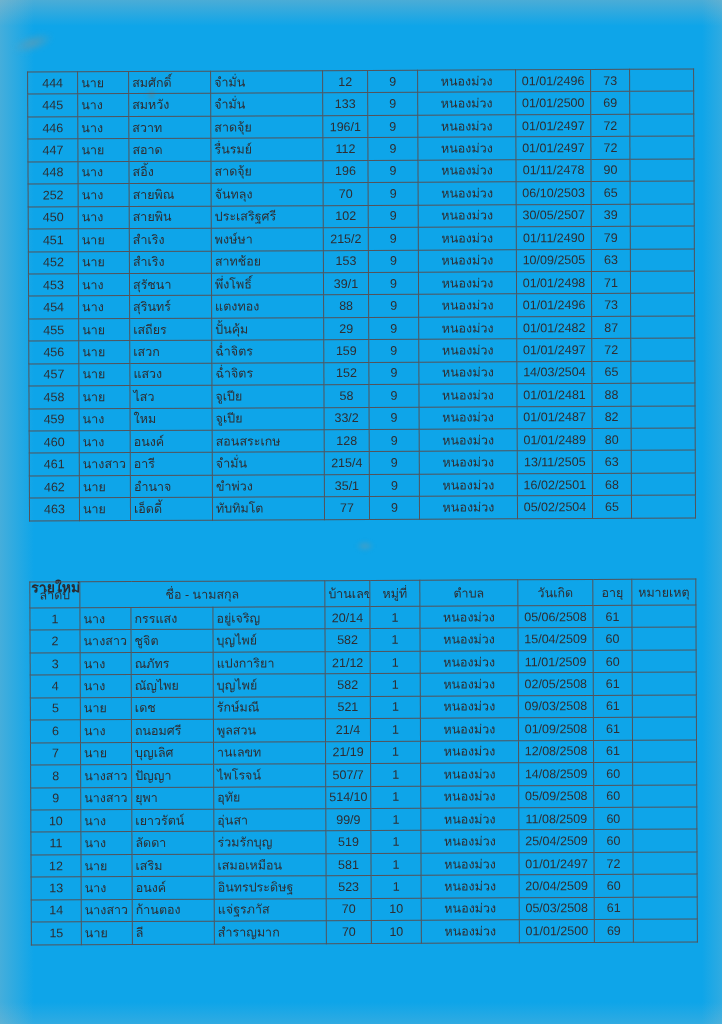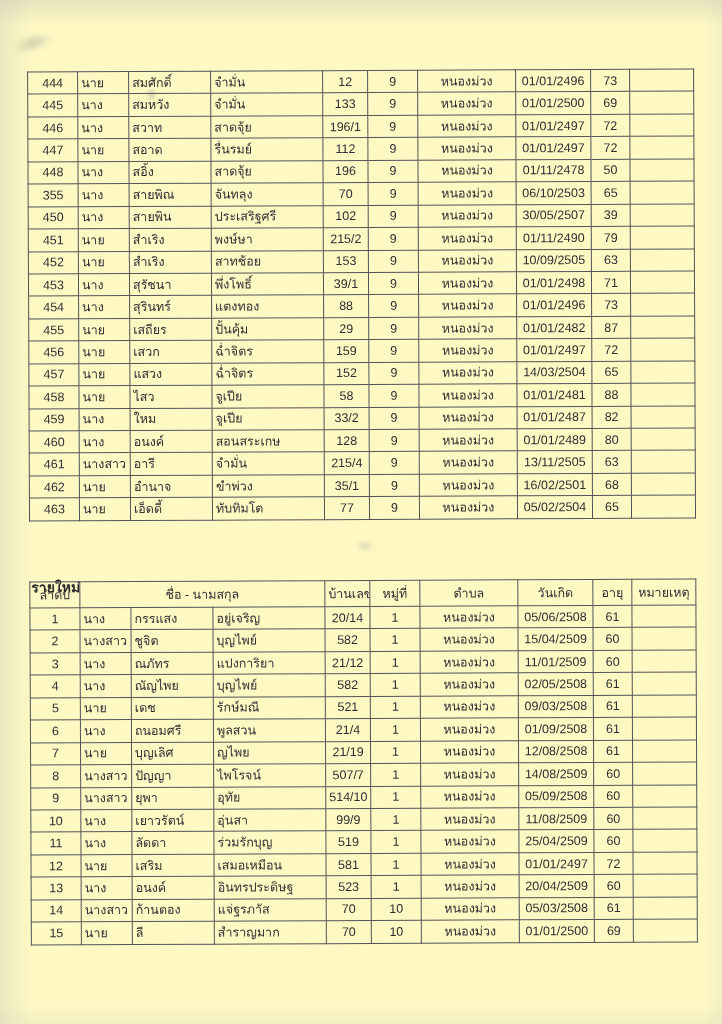--- a/index.html
+++ b/index.html
@@ -1,19 +1,19 @@
 <!DOCTYPE html>
 <html><head>
 <meta charset="utf-8">
 <style>
   html,body { margin:0; padding:0; background:#d8d8d4; }
   .scan {
     position:relative;
     width:722px; height:1024px;
-    background:#fef9c3;
+    background:#0ea5e9;
     overflow:hidden;
     font-family:"Liberation Sans", sans-serif;
     color:#2e2e33;
   }
   .scan::before {
     content:""; position:absolute; inset:0; pointer-events:none;
     background:
       linear-gradient(90deg, rgba(196,194,188,0.30), rgba(255,255,255,0) 34px),
       linear-gradient(180deg, rgba(188,186,180,0.35), rgba(255,255,255,0) 26px),
       linear-gradient(270deg, rgba(200,198,192,0.18), rgba(255,255,255,0) 20px),
@@ -131,25 +131,25 @@
           </tr>
           <tr>
             <td class="col-no">448</td>
             <td class="col-title">นาง</td>
             <td class="col-firstname">สอิ้ง</td>
             <td class="col-surname">สาดจุ้ย</td>
             <td class="col-house">196</td>
             <td class="col-moo">9</td>
             <td class="col-tambon">หนองม่วง</td>
             <td class="col-birthdate">01/11/2478</td>
-            <td class="col-age">50</td>
-            <td class="col-remark"></td>
-          </tr>
-          <tr>
-            <td class="col-no">355</td>
+            <td class="col-age">90</td>
+            <td class="col-remark"></td>
+          </tr>
+          <tr>
+            <td class="col-no">252</td>
             <td class="col-title">นาง</td>
             <td class="col-firstname">สายพิณ</td>
             <td class="col-surname">จันทลุง</td>
             <td class="col-house">70</td>
             <td class="col-moo">9</td>
             <td class="col-tambon">หนองม่วง</td>
             <td class="col-birthdate">06/10/2503</td>
             <td class="col-age">65</td>
             <td class="col-remark"></td>
           </tr>
@@ -421,21 +421,21 @@
             <td class="col-moo">1</td>
             <td class="col-tambon">หนองม่วง</td>
             <td class="col-birthdate">01/09/2508</td>
             <td class="col-age">61</td>
             <td class="col-remark"></td>
           </tr>
           <tr>
             <td class="col-no">7</td>
             <td class="col-title">นาย</td>
             <td class="col-firstname">บุญเลิศ</td>
-            <td class="col-surname">ญไพย</td>
+            <td class="col-surname">านเลขท</td>
             <td class="col-house">21/19</td>
             <td class="col-moo">1</td>
             <td class="col-tambon">หนองม่วง</td>
             <td class="col-birthdate">12/08/2508</td>
             <td class="col-age">61</td>
             <td class="col-remark"></td>
           </tr>
           <tr>
             <td class="col-no">8</td>
             <td class="col-title">นางสาว</td>

